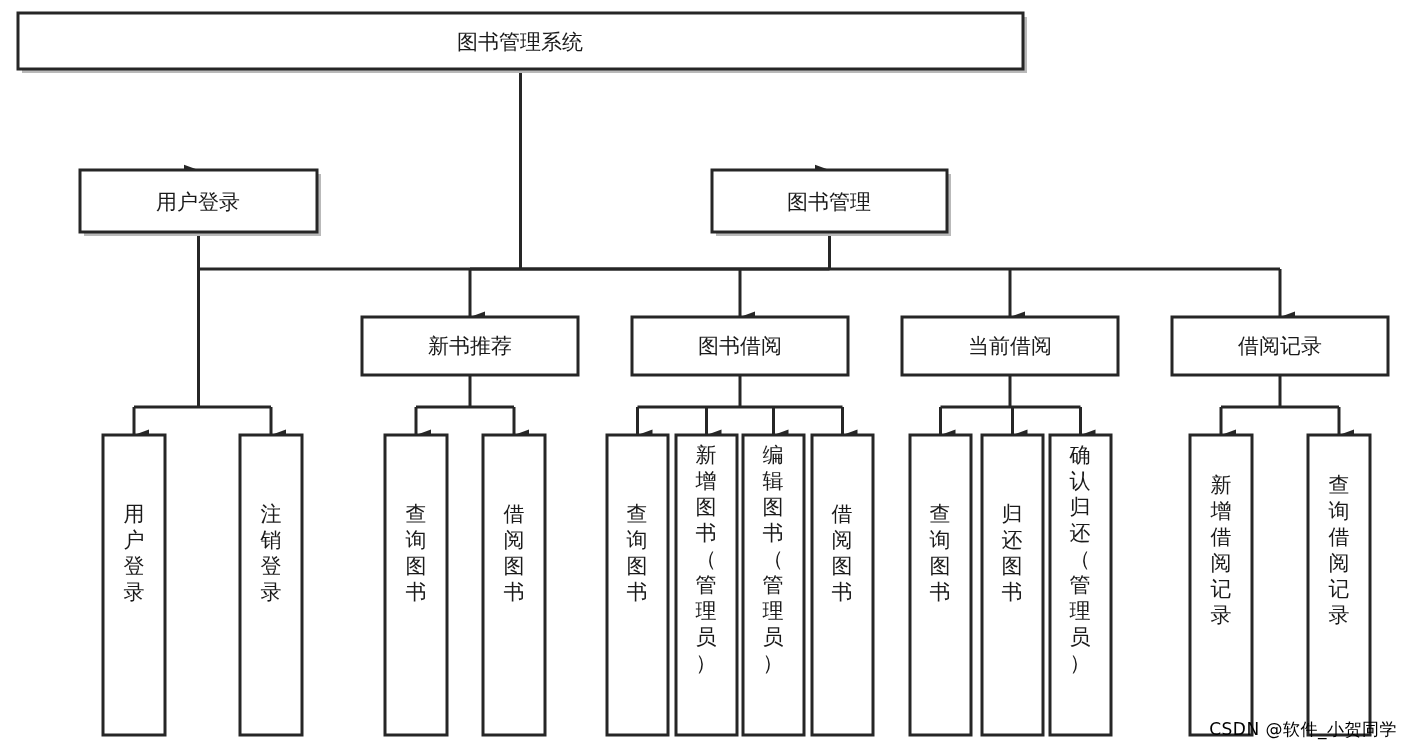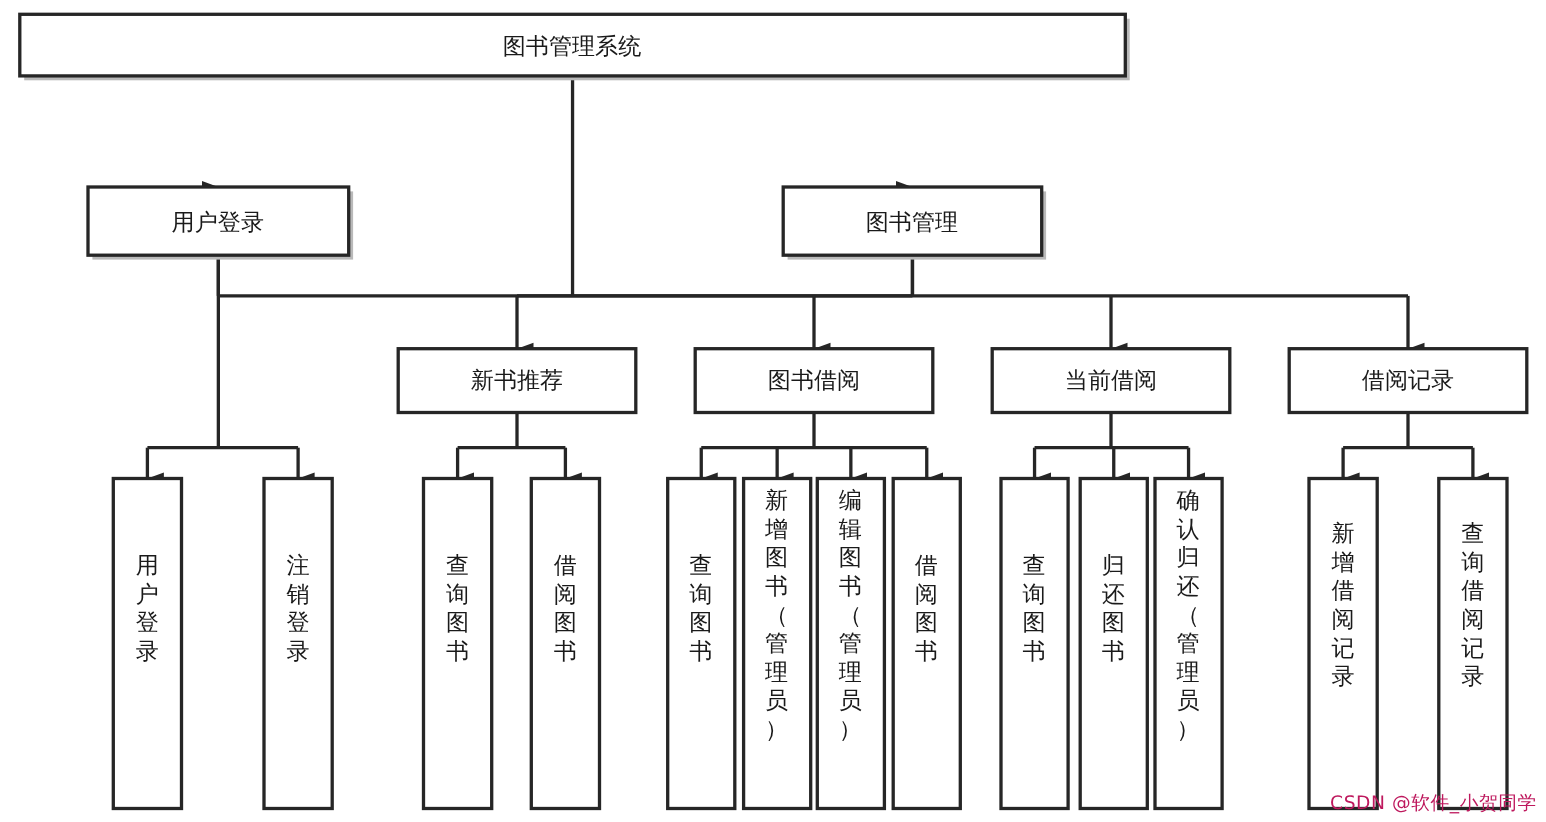--- a/index.html
+++ b/index.html
@@ -56,21 +56,21 @@
     fill: #1a1a1a;
     font-size: 21px;
     font-family: "DejaVu Sans", "Liberation Sans", sans-serif;
     text-anchor: middle;
   }
   .watermark-text {
     position: absolute;
     right: 8px;
     bottom: 6px;
     font-size: 17px;
-    color: #be185d;
+    color: #000000;
     font-family: "DejaVu Sans", "Liberation Sans", sans-serif;
     white-space: nowrap;
     letter-spacing: 0.5px;
     pointer-events: none;
   }
 </style>
 </head>
 <body>
 
 <div id="diagram-root">

